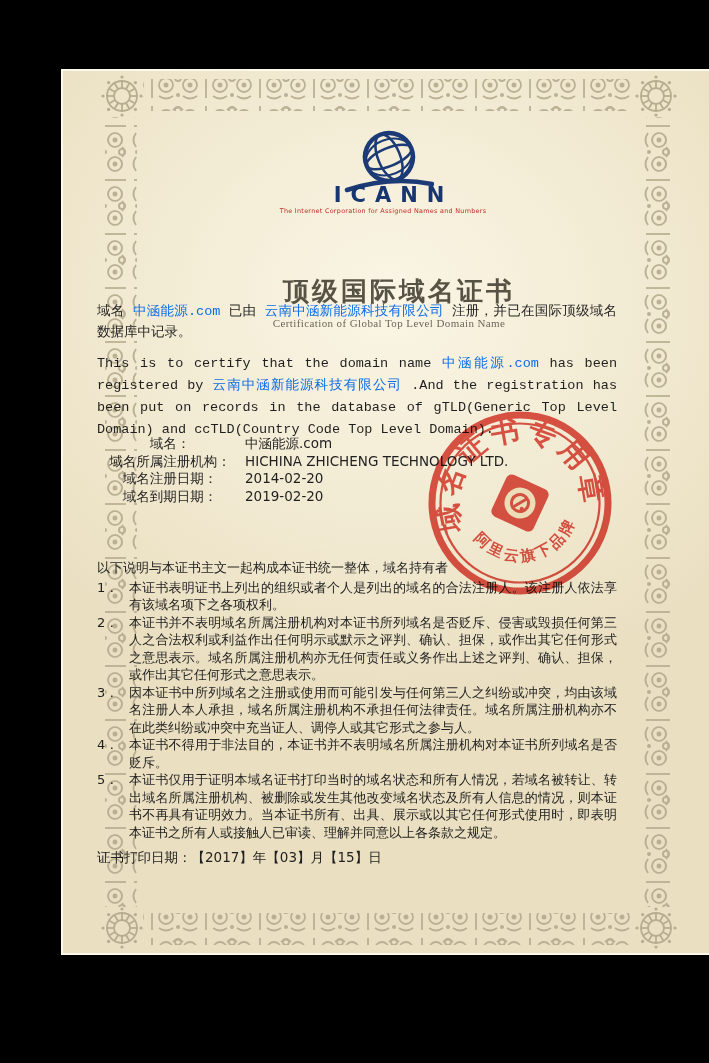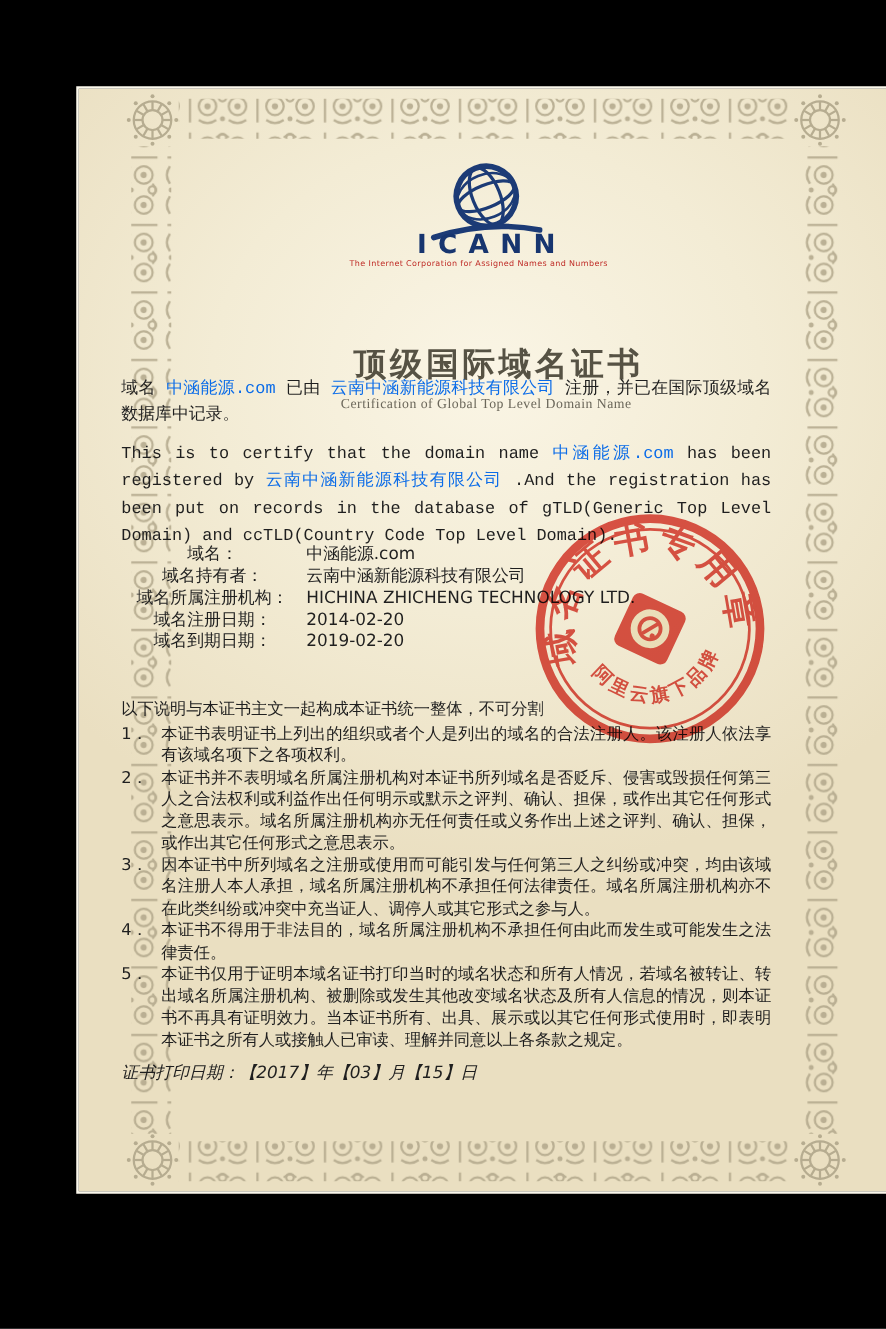--- a/index.html
+++ b/index.html
@@ -38,21 +38,21 @@
   .hl{color:#0b6ce8;}
   .details{top:364px;font-size:13.5px;line-height:17.6px;}
   .detail-row{display:flex;}
   .detail-label{width:146px;text-align:center;flex:none;}
   .detail-value{flex:1;padding-left:2px;}
   .notes{top:488px;font-size:13px;line-height:17.5px;}
   .notes-intro{margin-bottom:2px;text-align:justify;}
   .note-item{display:flex;}
   .note-num{width:32px;flex:none;}
   .note-text{flex:1;text-align:justify;}
-  .print-date{top:778px;font-size:13.5px;font-style:italic;}
+  .print-date{top:778px;font-size:13.5px;}
   .stamp{
     position:absolute;left:362px;top:337px;width:190px;height:190px;
     mix-blend-mode:multiply;opacity:.88;
   }
 </style>
 </head>
 <body>
 
 <div class="page">
 
@@ -132,54 +132,50 @@
   <div class="body-block para abs" style="top:230px;"><span>域名 </span><span class="hl">中涵能源.com</span><span> 已由 </span><span class="hl">云南中涵新能源科技有限公司</span><span> 注册，并已在国际顶级域名数据库中记录。</span></div>
 
   <div class="body-block para en abs" style="top:282px;"><span>This is to certify that the domain name </span><span class="hl">中涵能源.com</span><span> has been registered by </span><span class="hl">云南中涵新能源科技有限公司</span><span> .And the registration has been put on records in the database of gTLD(Generic Top Level Domain) and ccTLD(Country Code Top Level Domain).</span></div>
 
   <div class="body-block details abs">
     <div class="detail-row">
       <span class="detail-label">域名：</span>
       <span class="detail-value">中涵能源.com</span>
     </div>
     <div class="detail-row">
-      <span class="detail-label">域名持有者：</span>
-      <span class="detail-value">云南中涵新能源科技有限公司</span>
-    </div>
-    <div class="detail-row">
       <span class="detail-label">域名所属注册机构：</span>
       <span class="detail-value">HICHINA ZHICHENG TECHNOLOGY LTD.</span>
     </div>
     <div class="detail-row">
       <span class="detail-label">域名注册日期：</span>
       <span class="detail-value">2014-02-20</span>
     </div>
     <div class="detail-row">
       <span class="detail-label">域名到期日期：</span>
       <span class="detail-value">2019-02-20</span>
     </div>
   </div>
 
   <div class="body-block notes abs">
-    <div class="notes-intro">以下说明与本证书主文一起构成本证书统一整体，不可分割</div>
+    <div class="notes-intro">以下说明与本证书主文一起构成本证书统一整体，域名持有者</div>
     <div class="note-item">
       <span class="note-num">1．</span>
       <span class="note-text">本证书表明证书上列出的组织或者个人是列出的域名的合法注册人。该注册人依法享有该域名项下之各项权利。</span>
     </div>
     <div class="note-item">
       <span class="note-num">2．</span>
       <span class="note-text">本证书并不表明域名所属注册机构对本证书所列域名是否贬斥、侵害或毁损任何第三人之合法权利或利益作出任何明示或默示之评判、确认、担保，或作出其它任何形式之意思表示。域名所属注册机构亦无任何责任或义务作出上述之评判、确认、担保，或作出其它任何形式之意思表示。</span>
     </div>
     <div class="note-item">
       <span class="note-num">3．</span>
       <span class="note-text">因本证书中所列域名之注册或使用而可能引发与任何第三人之纠纷或冲突，均由该域名注册人本人承担，域名所属注册机构不承担任何法律责任。域名所属注册机构亦不在此类纠纷或冲突中充当证人、调停人或其它形式之参与人。</span>
     </div>
     <div class="note-item">
       <span class="note-num">4．</span>
-      <span class="note-text">本证书不得用于非法目的，域名所属注册机构不承担任何由此而发生或可能发生之法律责任。</span>
+      <span class="note-text">本证书不得用于非法目的，本证书并不表明域名所属注册机构对本证书所列域名是否贬斥。</span>
     </div>
     <div class="note-item">
       <span class="note-num">5．</span>
       <span class="note-text">本证书仅用于证明本域名证书打印当时的域名状态和所有人情况，若域名被转让、转出域名所属注册机构、被删除或发生其他改变域名状态及所有人信息的情况，则本证书不再具有证明效力。当本证书所有、出具、展示或以其它任何形式使用时，即表明本证书之所有人或接触人已审读、理解并同意以上各条款之规定。</span>
     </div>
   </div>
 
   <div class="body-block print-date abs">证书打印日期：【2017】年【03】月【15】日</div>
 
   <svg class="stamp" width="190" height="190" viewBox="0 0 190 190" xmlns="http://www.w3.org/2000/svg">

